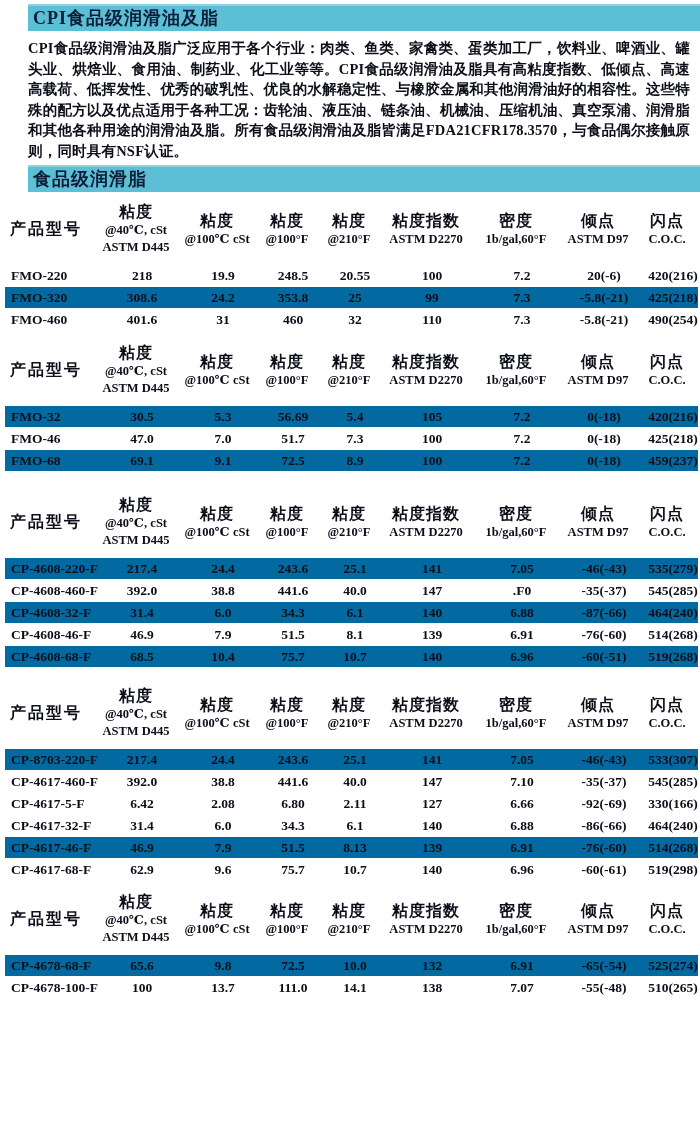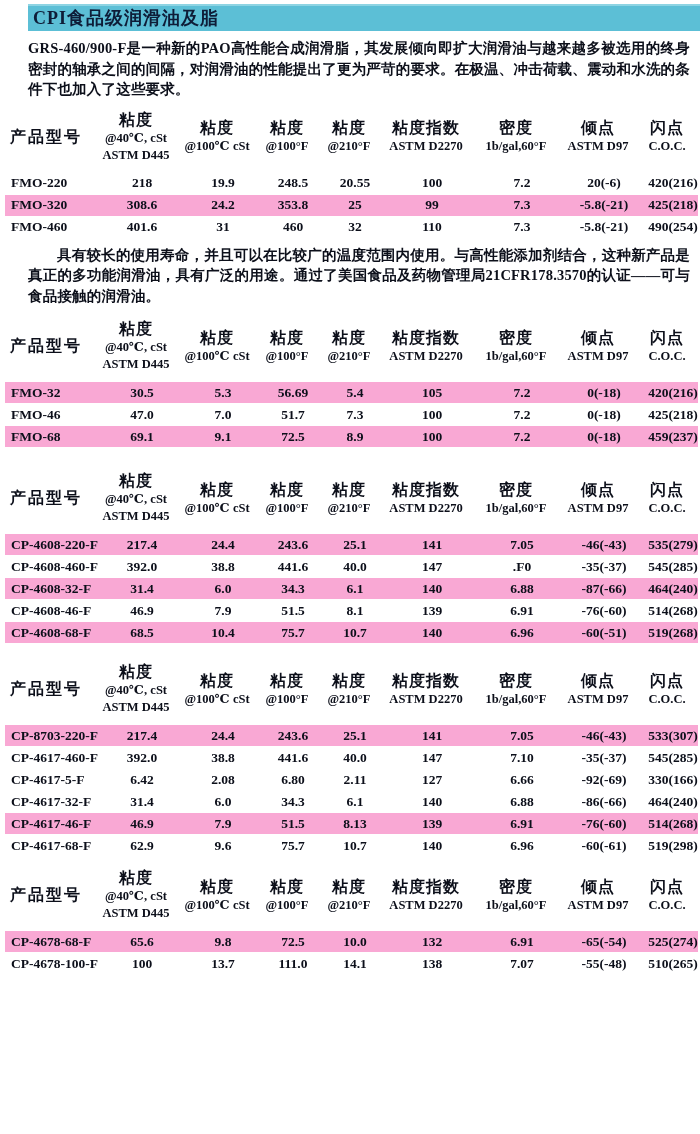--- a/index.html
+++ b/index.html
@@ -34,21 +34,21 @@
   .para.indent{text-indent:2em;}
 
   
   .spec-table{margin:0 2px 0 5px;}
   .thead{display:flex;align-items:center;margin-bottom:9px;}
   .th{padding-top:2px;}
   .th-main{font-size:16px;text-align:center;line-height:20px;letter-spacing:1px;}
   .th-sub{font-size:12.5px;text-align:center;line-height:17px;letter-spacing:0;}
   .th.c0 .th-main{text-align:left;padding-left:5px;letter-spacing:2px;}
   .trow{display:flex;align-items:center;height:21px;margin-bottom:1px;}
-  .trow.hl{background:#f9a8d4;align-items:center;}
+  .trow.hl{background:#0369a1;align-items:center;}
   .td{font-size:13.5px;text-align:center;white-space:nowrap;}
   .td.c0{text-align:left;padding-left:6px;}
   
   .c0{width:90px;flex:none;}
   .c1{width:82px;flex:none;}
   .c2{width:80px;flex:none;}
   .c3{width:60px;flex:none;}
   .c4{width:64px;flex:none;}
   .c5{width:90px;flex:none;}
   .c6{width:90px;flex:none;}
@@ -61,23 +61,24 @@
   .t4{margin-top:17px;}
   .t5{margin-top:10px;}
 </style>
 </head>
 <body>
 
 <div class="page">
 
   <div class="section-bar">CPI食品级润滑油及脂</div>
 
-
-
-  <p class="para">GRS-460/900-F是一种新的PAO高性能合成润滑脂，其发展倾向即扩大润滑油与越来越多被选用的终身密封的轴承之间的间隔，对润滑油的性能提出了更为严苛的要求。在极温、冲击荷载、震动和水洗的条件下也加入了这些要求。</p>
+  <p class="para">CPI食品级润滑油及脂广泛应用于各个行业：肉类、鱼类、家禽类、蛋类加工厂，饮料业、啤酒业、罐头业、烘焙业、食用油、制药业、化工业等等。CPI食品级润滑油及脂具有高粘度指数、低倾点、高速高载荷、低挥发性、优秀的破乳性、优良的水解稳定性、与橡胶金属和其他润滑油好的相容性。这些特殊的配方以及优点适用于各种工况：齿轮油、液压油、链条油、机械油、压缩机油、真空泵浦、润滑脂和其他各种用途的润滑油及脂。所有食品级润滑油及脂皆满足FDA21CFR178.3570，与食品偶尔接触原则，同时具有NSF认证。</p>
+
+  <div class="section-bar">食品级润滑脂</div>
+
 
   <div class="spec-table t1">
       <div class="thead">
         <div class="th c0">
           <div class="th-main">产品型号</div>
         </div>
         <div class="th c1">
           <div class="th-main">粘度</div>
           <div class="th-sub">@40℃, cSt</div>
           <div class="th-sub">ASTM D445</div>
@@ -139,21 +140,20 @@
         <div class="td c2">31</div>
         <div class="td c3">460</div>
         <div class="td c4">32</div>
         <div class="td c5">110</div>
         <div class="td c6">7.3</div>
         <div class="td c7">-5.8(-21)</div>
         <div class="td c8">490(254)</div>
       </div>
     </div>
 
-  <p class="para indent">具有较长的使用寿命，并且可以在比较广的温度范围内使用。与高性能添加剂结合，这种新产品是真正的多功能润滑油，具有广泛的用途。通过了美国食品及药物管理局21CFR178.3570的认证——可与食品接触的润滑油。</p>
 
   <div class="spec-table t2">
       <div class="thead">
         <div class="th c0">
           <div class="th-main">产品型号</div>
         </div>
         <div class="th c1">
           <div class="th-main">粘度</div>
           <div class="th-sub">@40℃, cSt</div>
           <div class="th-sub">ASTM D445</div>

